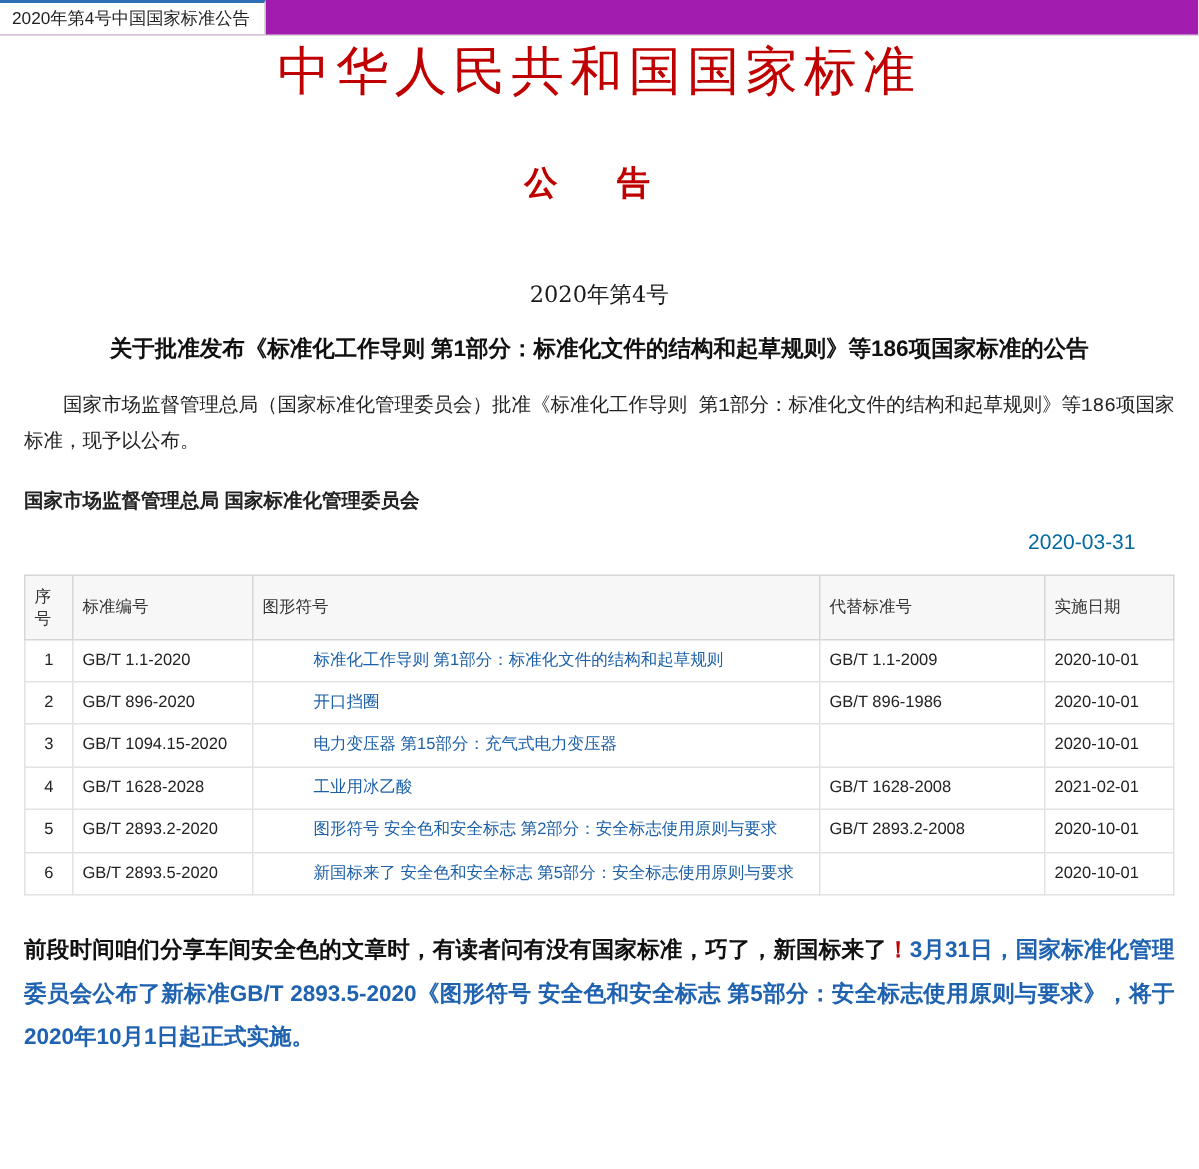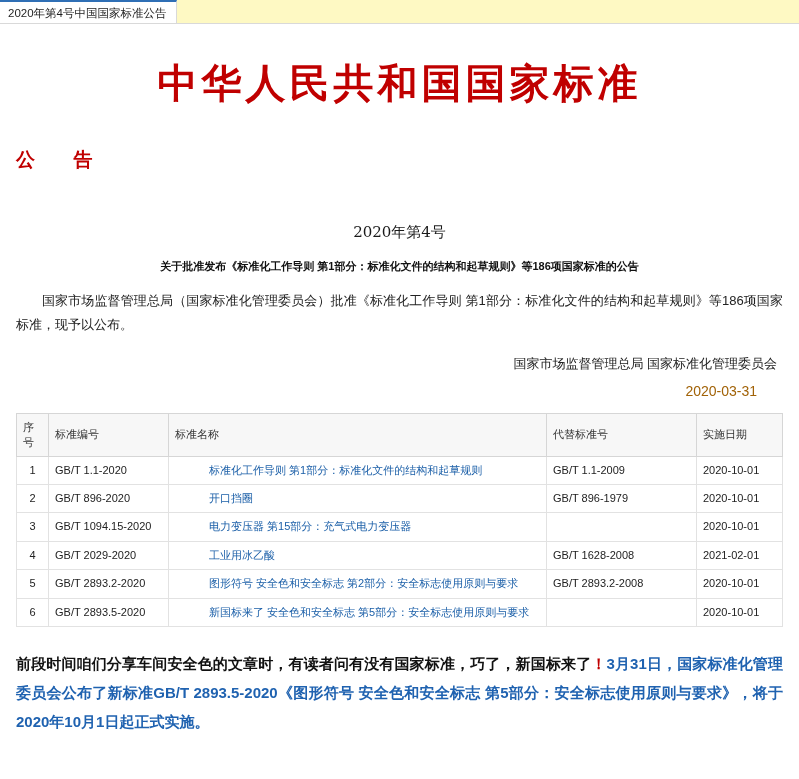--- a/index.html
+++ b/index.html
@@ -13,21 +13,21 @@
     position: relative;
     width: 799px;
     height: 779px;
     overflow: hidden;
     background: #fff;
   }
 
   
   .tabbar {
     height: 24px;
-    background: #fef9c3;
+    background: #a21caf;
     border-bottom: 1px solid #d9d9d9;
     display: flex;
     align-items: flex-start;
   }
   .tab {
     height: 23px;
     line-height: 23px;
     padding: 0 10px 0 8px;
     font-size: 11.5px;
     color: #1f1f1f;
@@ -42,31 +42,30 @@
 
   
   .content {
     padding: 0 16px;
   }
 
   .doc-title {
     text-align: center;
     color: #c00000;
     font-family: "DejaVu Serif", serif;
-    font-weight: bold;
-    font-size: 40px;
+    font-weight: normal;
+    font-size: 35px;
     letter-spacing: 4px;
-    margin-top: 32px;
   }
   .doc-subtitle {
-    text-align: left;
+    text-align: center;
     color: #c00000;
     font-family: "DejaVu Serif", serif;
     font-weight: bold;
-    font-size: 19px;
+    font-size: 22px;
     letter-spacing: 16px;
     margin-top: 36px;
   }
   .doc-number {
     text-align: center;
     color: #1a1a1a;
     font-family: "DejaVu Serif", serif;
     font-size: 15px;
     margin-top: 50px;
   }
@@ -78,47 +77,48 @@
     border-bottom: 2px solid #c00000;
     padding-bottom: 5px;
   }
   .attach-row .attach-link {
     color: #c00000;
     text-decoration: none;
   }
 
   .article-title {
     margin-top: 16px;
-    font-size: 11px;
+    font-size: 15px;
     font-weight: bold;
     color: #111;
     line-height: 1.5;
     text-align: center;
   }
 
   .article-para {
     margin-top: 14px;
     font-size: 13px;
     color: #222;
     line-height: 1.85;
     text-indent: 26px;
     text-align: justify;
+    font-family: Liberation Mono, monospace;
   }
 
   .signature {
     margin-top: 18px;
     font-size: 13px;
     color: #222;
-    text-align: right;
     padding-right: 6px;
+    font-weight: bold;
   }
   .sign-date {
     margin-top: 10px;
     font-size: 14px;
-    color: #a16207;
+    color: #0369a1;
     text-align: right;
     padding-right: 26px;
   }
 
   
   table.std-table {
     width: 100%;
     border-collapse: collapse;
     margin-top: 14px;
     font-size: 11px;
@@ -187,50 +187,50 @@
 
     <div class="signature">国家市场监督管理总局 国家标准化管理委员会</div>
     <div class="sign-date">2020-03-31</div>
 
     <div class="table-fade">
       <table class="std-table">
         <thead>
           <tr>
             <th class="c-idx">序号</th>
             <th class="c-code">标准编号</th>
-            <th>标准名称</th>
+            <th>图形符号</th>
             <th class="c-rep">代替标准号</th>
             <th class="c-date">实施日期</th>
           </tr>
         </thead>
         <tbody>
           <tr>
             <td class="c-idx">1</td>
             <td class="c-code">GB/T 1.1-2020</td>
             <td class="c-name">标准化工作导则 第1部分：标准化文件的结构和起草规则</td>
             <td class="c-rep">GB/T 1.1-2009</td>
             <td class="c-date">2020-10-01</td>
           </tr>
           <tr>
             <td class="c-idx">2</td>
             <td class="c-code">GB/T 896-2020</td>
             <td class="c-name">开口挡圈</td>
-            <td class="c-rep">GB/T 896-1979</td>
+            <td class="c-rep">GB/T 896-1986</td>
             <td class="c-date">2020-10-01</td>
           </tr>
           <tr>
             <td class="c-idx">3</td>
             <td class="c-code">GB/T 1094.15-2020</td>
             <td class="c-name">电力变压器 第15部分：充气式电力变压器</td>
             <td class="c-rep"></td>
             <td class="c-date">2020-10-01</td>
           </tr>
           <tr>
             <td class="c-idx">4</td>
-            <td class="c-code">GB/T 2029-2020</td>
+            <td class="c-code">GB/T 1628-2028</td>
             <td class="c-name">工业用冰乙酸</td>
             <td class="c-rep">GB/T 1628-2008</td>
             <td class="c-date">2021-02-01</td>
           </tr>
           <tr>
             <td class="c-idx">5</td>
             <td class="c-code">GB/T 2893.2-2020</td>
             <td class="c-name">图形符号 安全色和安全标志 第2部分：安全标志使用原则与要求</td>
             <td class="c-rep">GB/T 2893.2-2008</td>
             <td class="c-date">2020-10-01</td>

